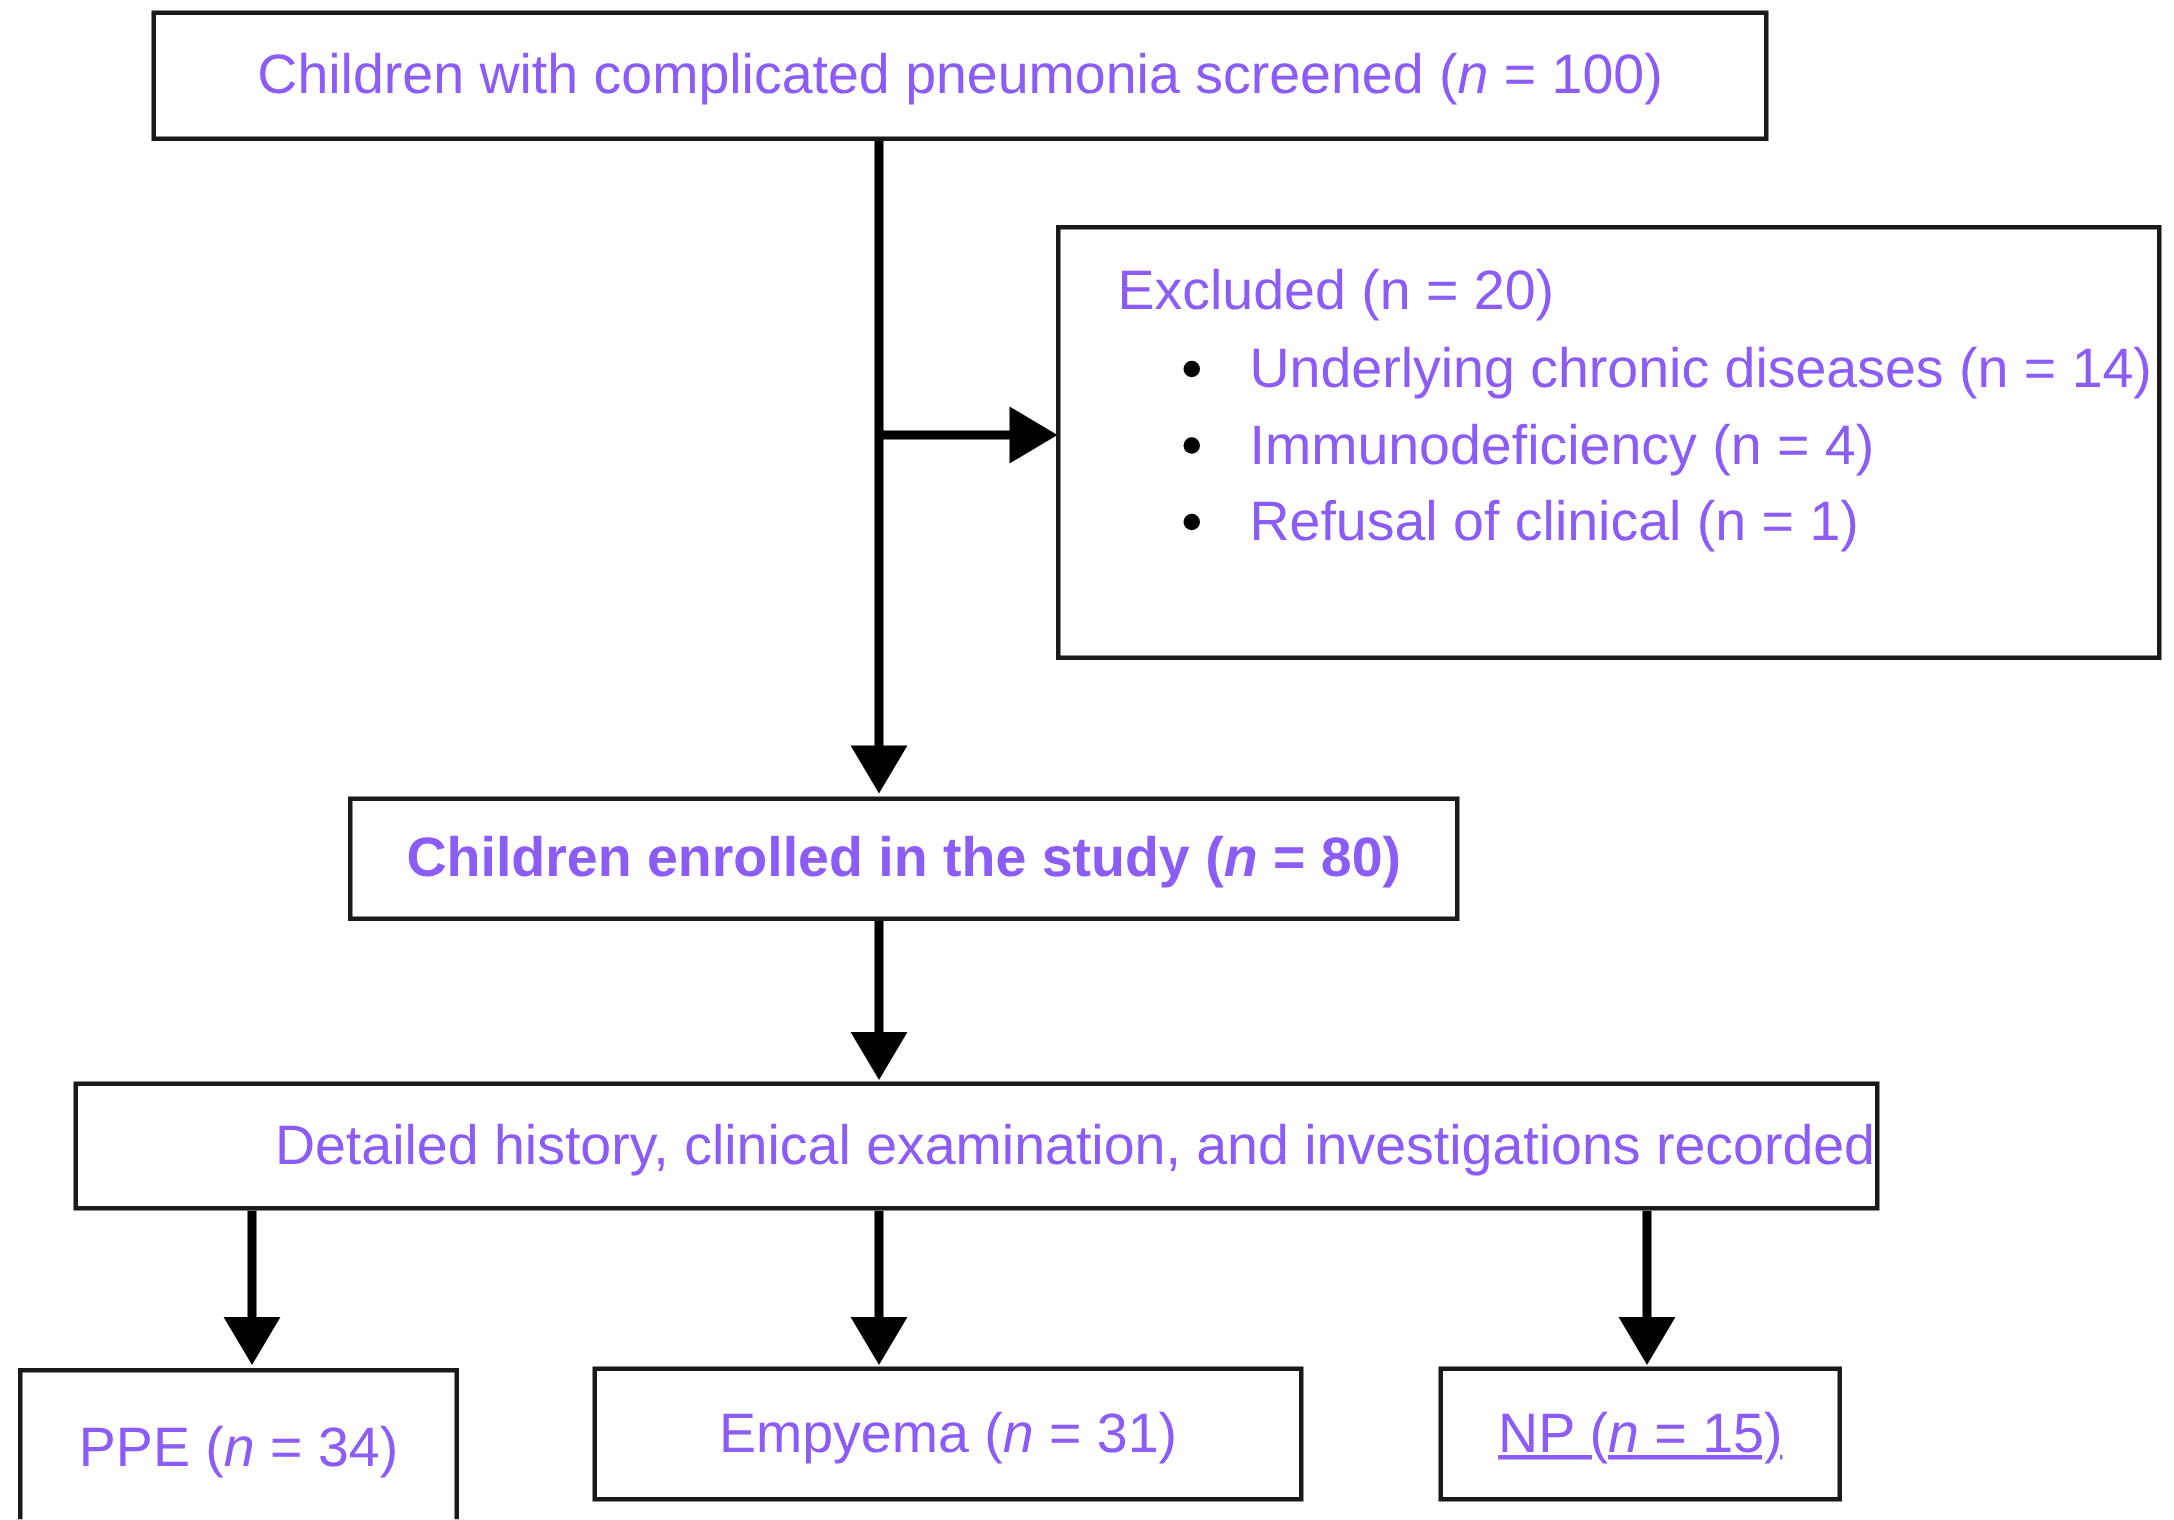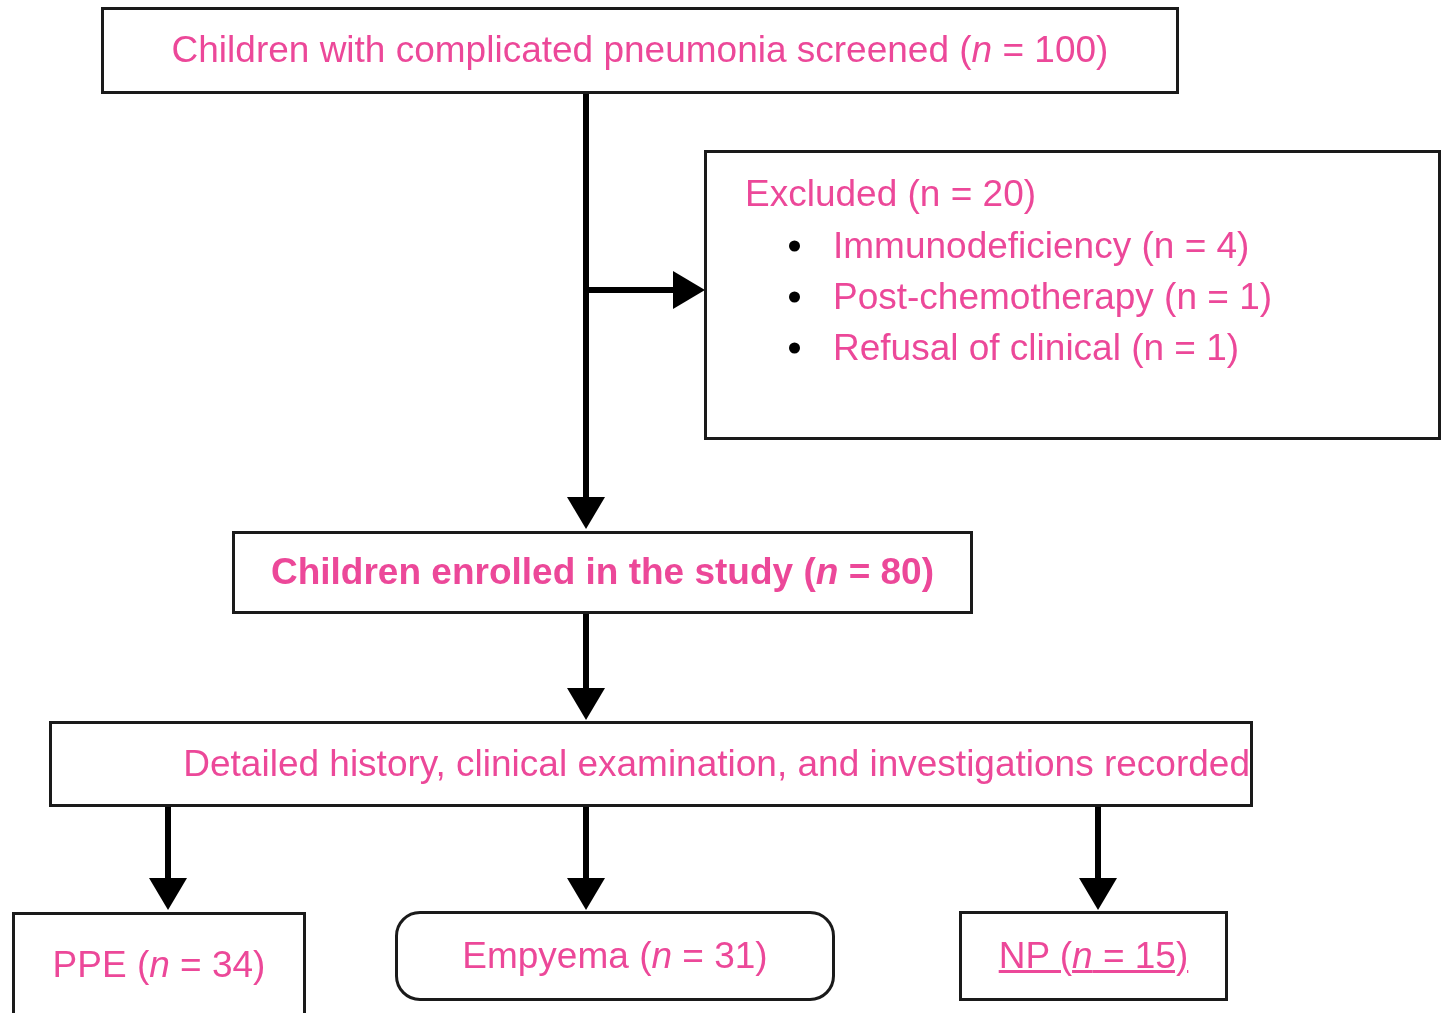--- a/index.html
+++ b/index.html
@@ -7,21 +7,21 @@
     margin: 0;
     padding: 0;
     background: #ffffff;
   }
   #canvas {
     position: relative;
     width: 1449px;
     height: 1013px;
     background: #ffffff;
     font-family: "Liberation Sans", "DejaVu Sans", sans-serif;
-    color: #ec4899;
+    color: #8b5cf6;
     overflow: hidden;
   }
   .node {
     position: absolute;
     box-sizing: border-box;
     border: 3px solid #1a1a1a;
     background: #ffffff;
     display: flex;
     align-items: center;
   }
@@ -34,21 +34,21 @@
   }
   .node-label .it { font-style: italic; }
 
   
   #node-screened   { left: 101px;  top: 7px;   width: 1078px; height: 87px; }
   #node-excluded   { left: 704px;  top: 150px; width: 737px;  height: 290px;
                      display: block; padding: 22px 0 0 26px; }
   #node-enrolled   { left: 232px;  top: 531px; width: 741px;  height: 83px; font-weight: bold; }
   #node-detailed   { left: 49px;   top: 721px; width: 1204px; height: 86px; justify-content: flex-end; }
   #node-ppe        { left: 12px;   top: 912px; width: 294px;  height: 107px; justify-content: center; }
-  #node-empyema    { left: 395px;  top: 911px; width: 440px;  height: 90px; border-radius: 25px; }
+  #node-empyema    { left: 395px;  top: 911px; width: 474px;  height: 90px; }
   #node-np         { left: 959px;  top: 911px; width: 269px;  height: 90px; text-decoration: underline; }
 
   
   .excl-title {
     font-size: 37px;
     line-height: 1.0;
     margin: 0 0 8px 12px;
     white-space: nowrap;
   }
   .excl-list {
@@ -141,22 +141,22 @@
   <div class="vline" id="leg-np"></div>
   <div class="arrow-down" id="leg-np-head"></div>
 
   <div class="node center" id="node-screened">
     <span class="node-label"><span>Children with complicated pneumonia screened (</span><span class="it">n</span><span> = 100)</span></span>
   </div>
 
   <div class="node" id="node-excluded">
     <div class="excl-title"><span>Excluded (</span><span class="it">n</span><span> = 20)</span></div>
     <ul class="excl-list">
+      <li><span>Underlying chronic diseases (</span><span class="it">n</span><span> = 14)</span></li>
       <li><span>Immunodeficiency (</span><span class="it">n</span><span> = 4)</span></li>
-      <li><span>Post-chemotherapy (</span><span class="it">n</span><span> = 1)</span></li>
       <li><span>Refusal of clinical (</span><span class="it">n</span><span> = 1)</span></li>
     </ul>
   </div>
 
   <div class="node center" id="node-enrolled">
     <span class="node-label"><span>Children enrolled in the study (</span><span class="it">n</span><span> = 80)</span></span>
   </div>
 
   <div class="node center" id="node-detailed">
     <span class="node-label"><span>Detailed history, clinical examination, and investigations recorded</span><span class="it"></span><span></span></span>

